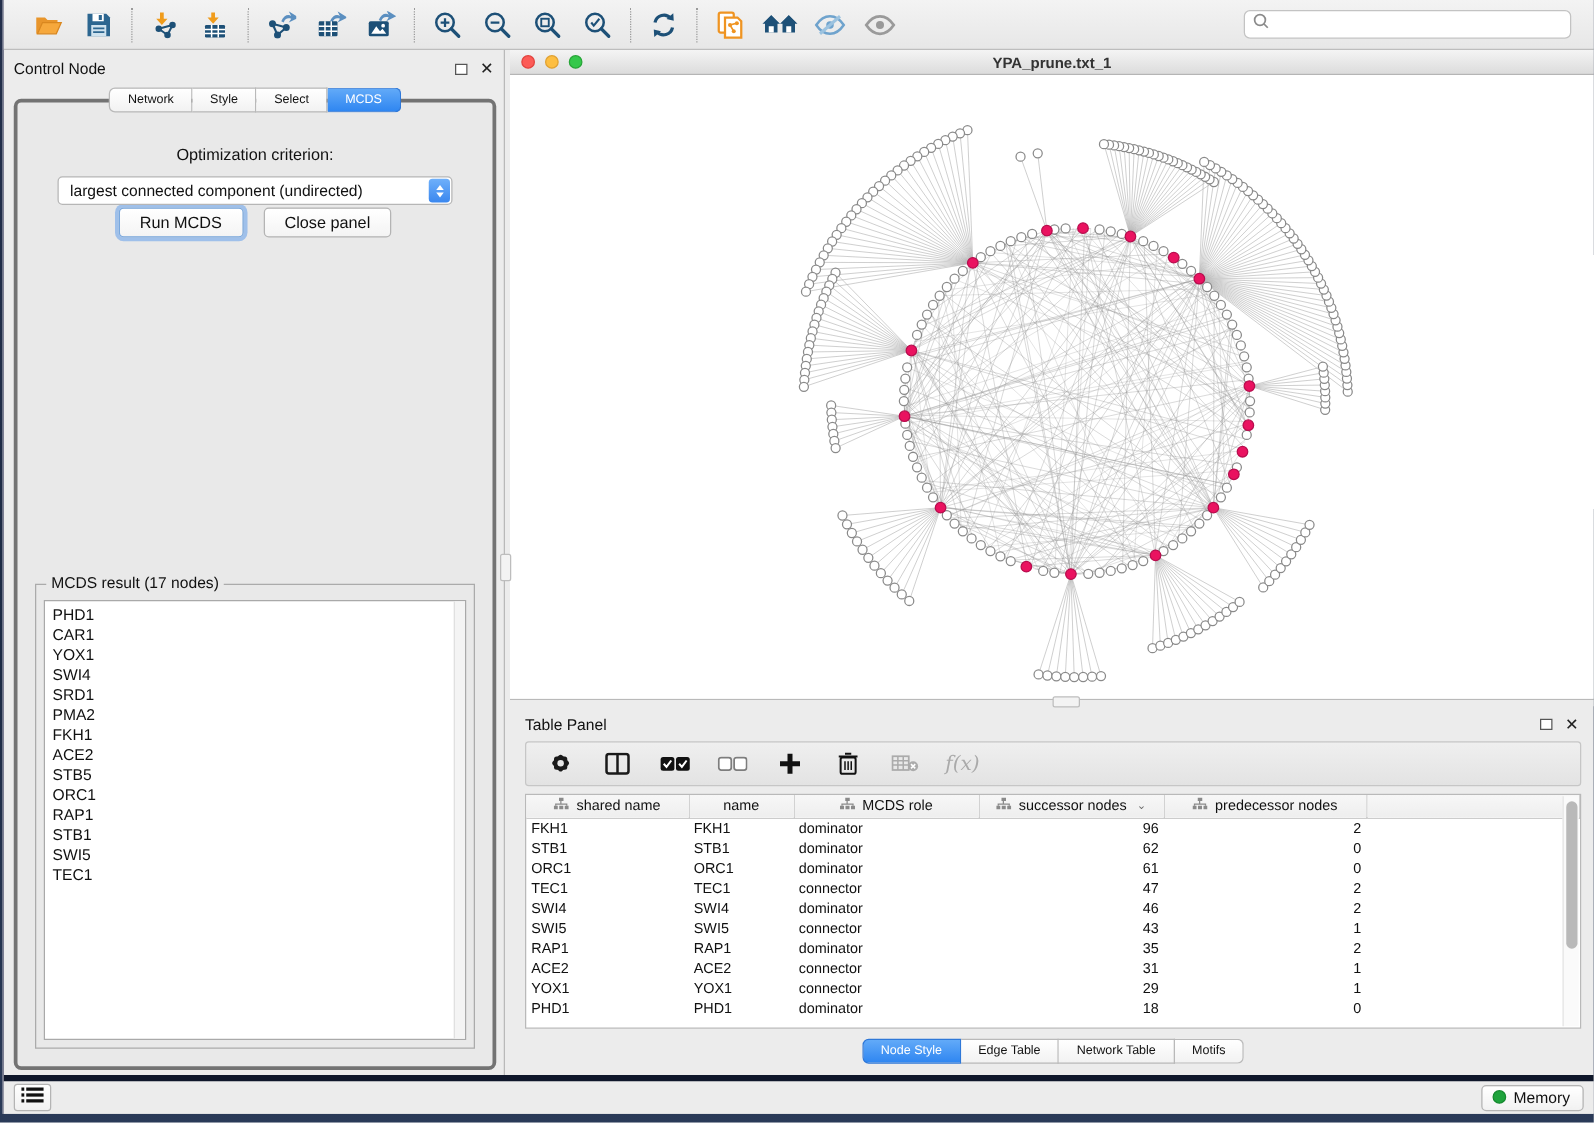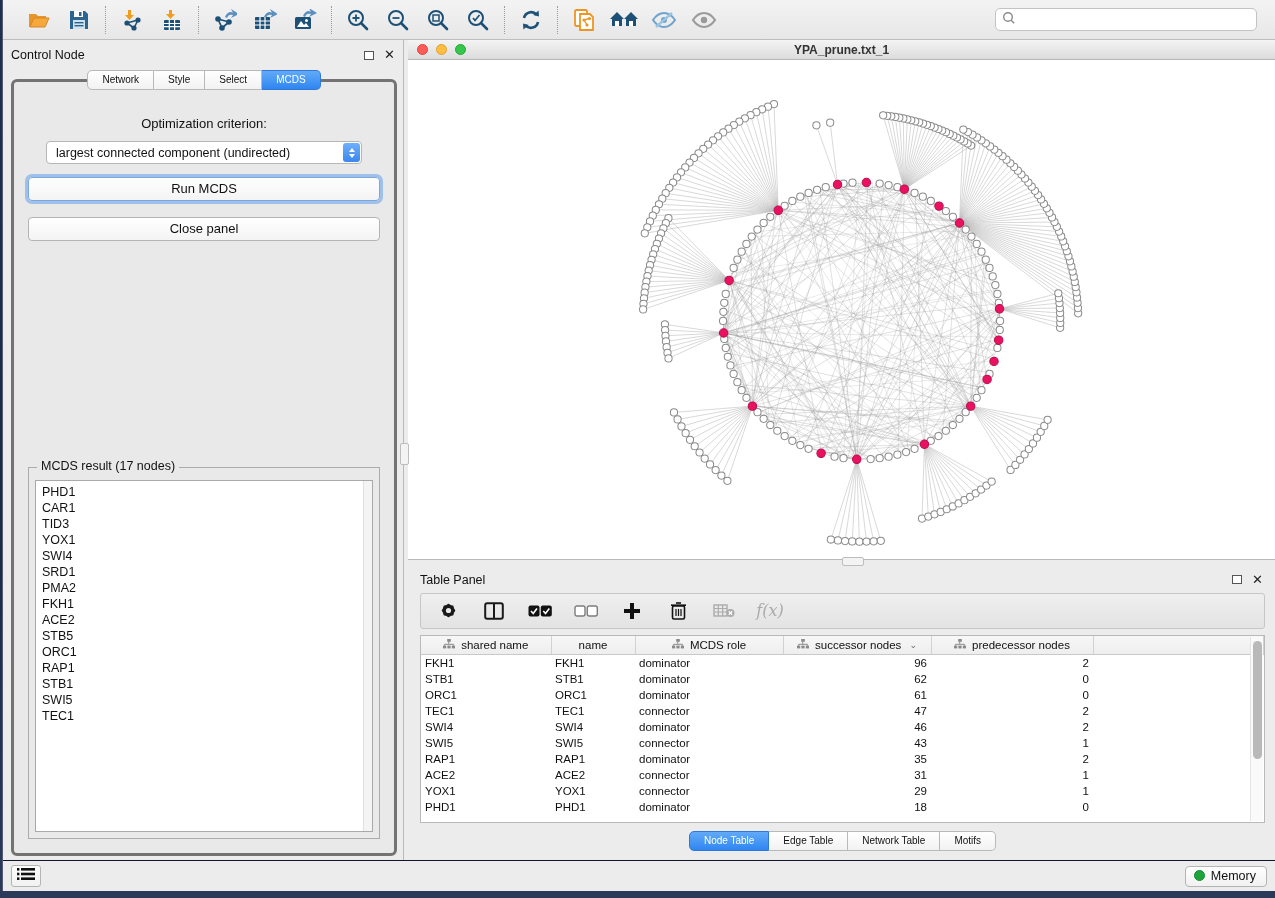--- a/index.html
+++ b/index.html
@@ -57,21 +57,21 @@
     width:316px; height:23px; margin:0 auto; background:#fff; border:1px solid #b6b6b6; border-radius:4px;
     display:flex; align-items:center; font-size:12.5px; color:#111; padding-left:9px; position:relative;
   }
   .select-box .stepper {
     position:absolute; right:1px; top:1px; bottom:1px; width:17px; border-radius:3px;
     background:linear-gradient(#6fb0fa,#3a87ef); display:flex; flex-direction:column; align-items:center; justify-content:center; gap:2px;
   }
   .stepper i { width:0; height:0; border-left:3.5px solid transparent; border-right:3.5px solid transparent; display:block; }
   .stepper .up { border-bottom:4px solid #fff; }
   .stepper .dn { border-top:4px solid #fff; }
-  .btn-row { display:flex; justify-content:center; gap:16px; margin-top:13px;flex-direction:column; }
+  .btn-row { display:flex; justify-content:center; gap:16px; margin-top:2px; }
   .btn {
     font-size:13px; color:#111; background:linear-gradient(#ffffff,#f4f4f4);
     border:1px solid #b4b4b4; border-radius:4px; padding:3px 16px 4px; cursor:default;
   }
   .btn.focused { box-shadow:0 0 0 3px rgba(110,165,235,.6); border-color:#7aa8dd; }
   .cp-fill { flex:1; }
   .groupbox { position:relative; border:1px solid #ababab; margin-top:10px; padding:12px 6px 6px; height:372px; background:#e9e9e9; }
   .groupbox .legend {
     position:absolute; top:-9px; left:8px; background:#e9e9e9; padding:0 4px; font-size:12.5px; color:#111;
   }
@@ -114,21 +114,21 @@
   table.datatable th .th-inner { display:flex; align-items:center; justify-content:center; gap:6px; padding:0 4px; }
   table.datatable td { height:16px; padding:0 4px; white-space:nowrap; overflow:hidden; }
   td.txt { padding-left:14px; }
   td.num { text-align:right; padding-right:22px; }
   .vtrack { position:absolute; right:1px; top:1px; bottom:1px; width:13px; background:#fafafa; border-left:1px solid #e4e4e4; }
   .vthumb { position:absolute; right:1px; top:4px; width:9px; height:118px; background:#b9b9b9; border-radius:5px; }
   .bottom-tabs { display:flex; justify-content:center; margin-top:8px; }
   .sort-chip { color:#666; font-size:9px; margin-left:2px; }
   
   .statusbar {
-    flex:0 0 31px; border-top:1px solid #0f172a; background:#ececec; display:flex; align-items:center; padding:0 8px;
+    flex:0 0 31px; border-top:5px solid #0f172a; background:#ececec; display:flex; align-items:center; padding:0 8px;
   }
   .sq-btn { width:30px; height:22px; background:linear-gradient(#fff,#f1f1f1); border:1px solid #b4b4b4; border-radius:3px; display:flex; align-items:center; justify-content:center; }
   .memory-btn {
     display:flex; align-items:center; gap:6px; background:linear-gradient(#fff,#f1f1f1); border:1px solid #b4b4b4; border-radius:4px;
     font-size:12.5px; color:#111; padding:2px 10px 3px 8px;
   }
   .memdot { width:11px; height:11px; border-radius:50%; background:#1fa33c; border:1px solid #158a2f; }
 </style>
 </head>
 <body>
@@ -354,21 +354,20 @@
           <button class="btn focused">Run MCDS</button>
           <button class="btn">Close panel</button>
         </div>
         <div class="cp-fill"></div>
         <div class="groupbox">
           <span class="legend">MCDS result (17 nodes)</span>
           <div class="mcds-list">
             <div>
                 <div>PHD1</div>
                 <div>CAR1</div>
-                <div>TID3</div>
                 <div>YOX1</div>
                 <div>SWI4</div>
                 <div>SRD1</div>
                 <div>PMA2</div>
                 <div>FKH1</div>
                 <div>ACE2</div>
                 <div>STB5</div>
                 <div>ORC1</div>
                 <div>RAP1</div>
                 <div>STB1</div>
@@ -1353,21 +1352,21 @@
                   <td class="num">0</td>
                   <td></td>
                 </tr>
               </tbody>
           </table>
           <div class="vtrack">
               <div class="vthumb"></div>
             </div>
         </div>
         <div class="bottom-tabs">
-            <span class="seg-tab active">Node Table</span>
+            <span class="seg-tab active">Node Style</span>
             <span class="seg-tab">Edge Table</span>
             <span class="seg-tab">Network Table</span>
             <span class="seg-tab">Motifs</span>
           </div>
       </div>
     </div>
   </div>
 
   <div class="statusbar">
     <div class="sq-btn">

